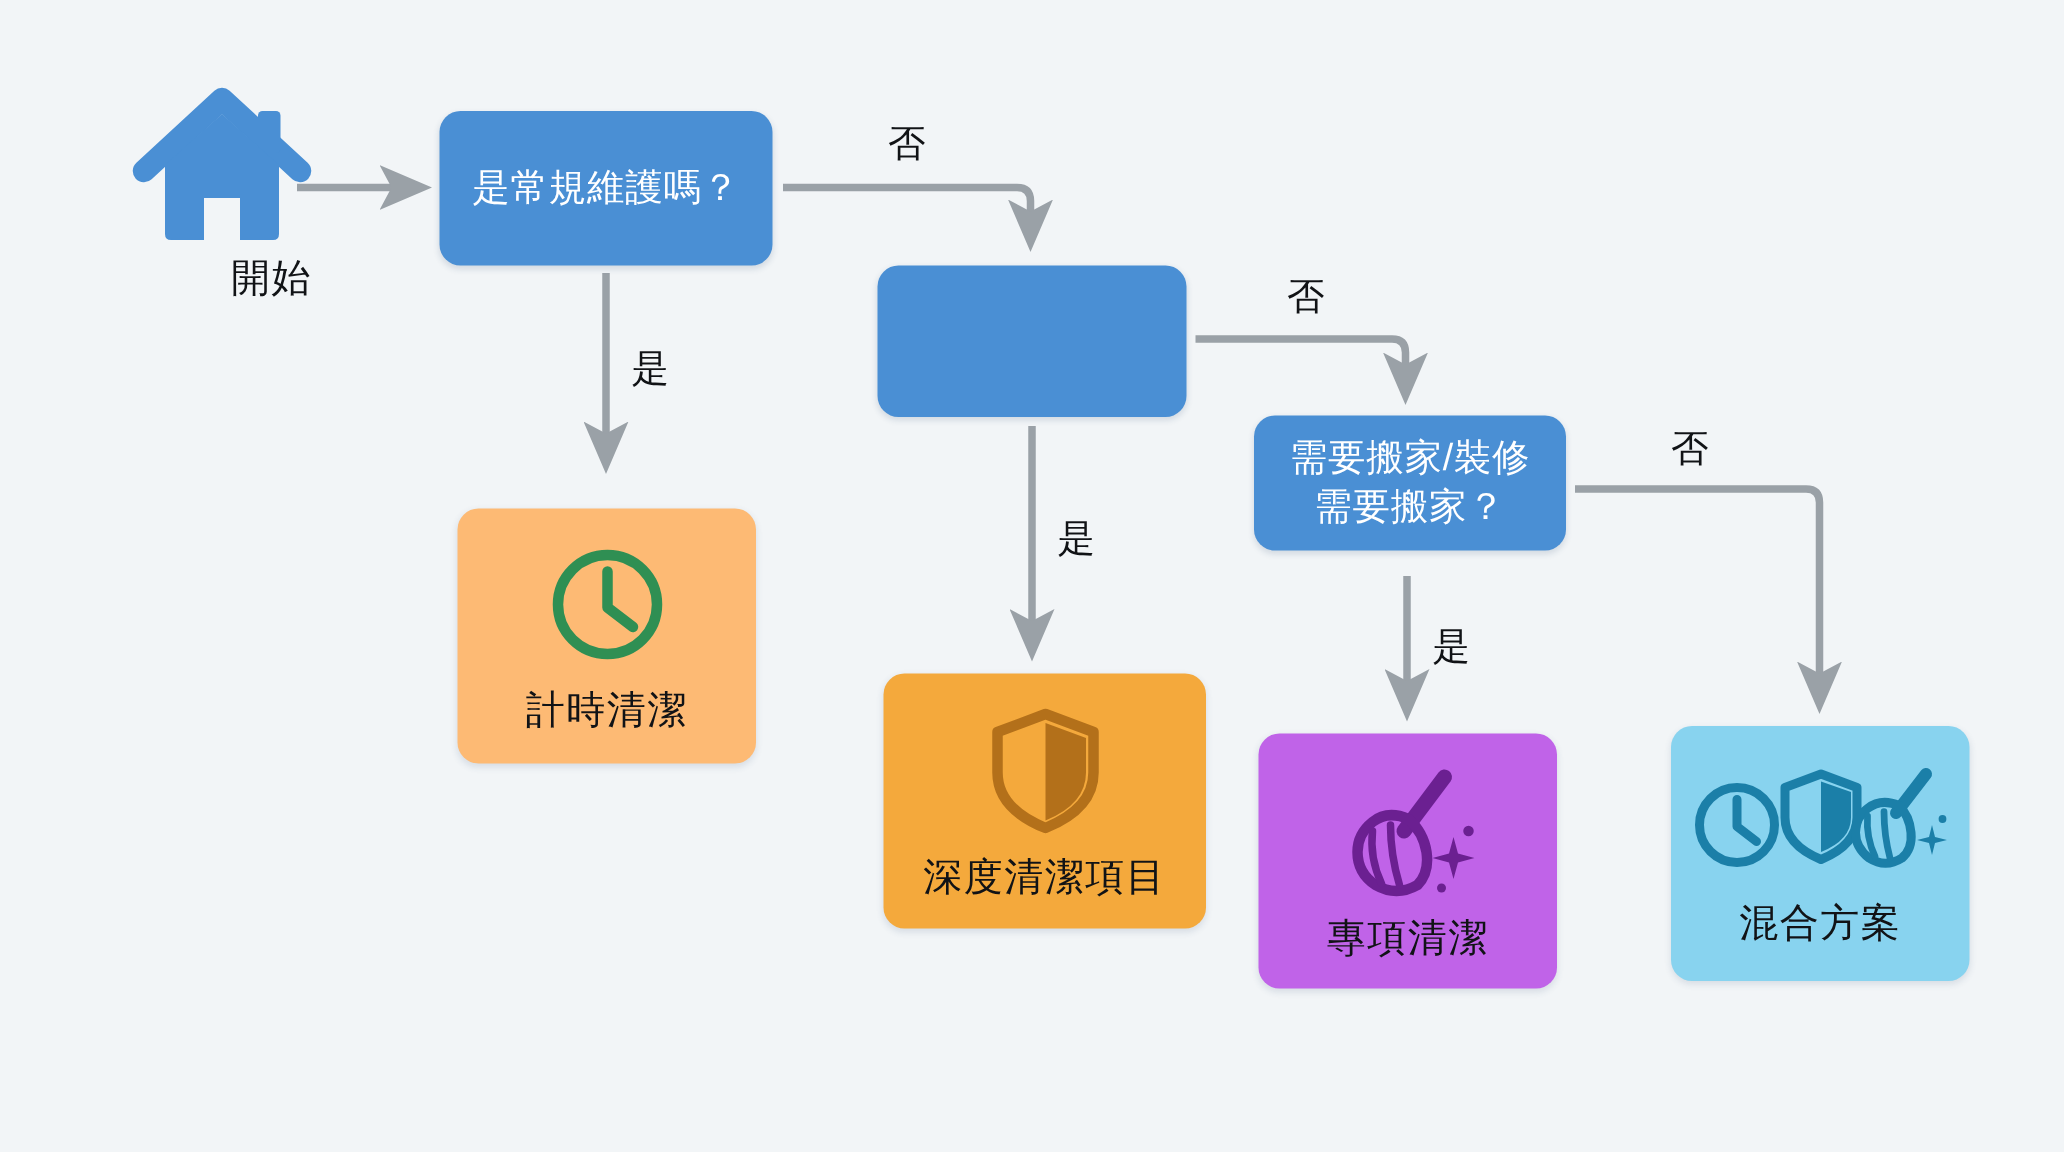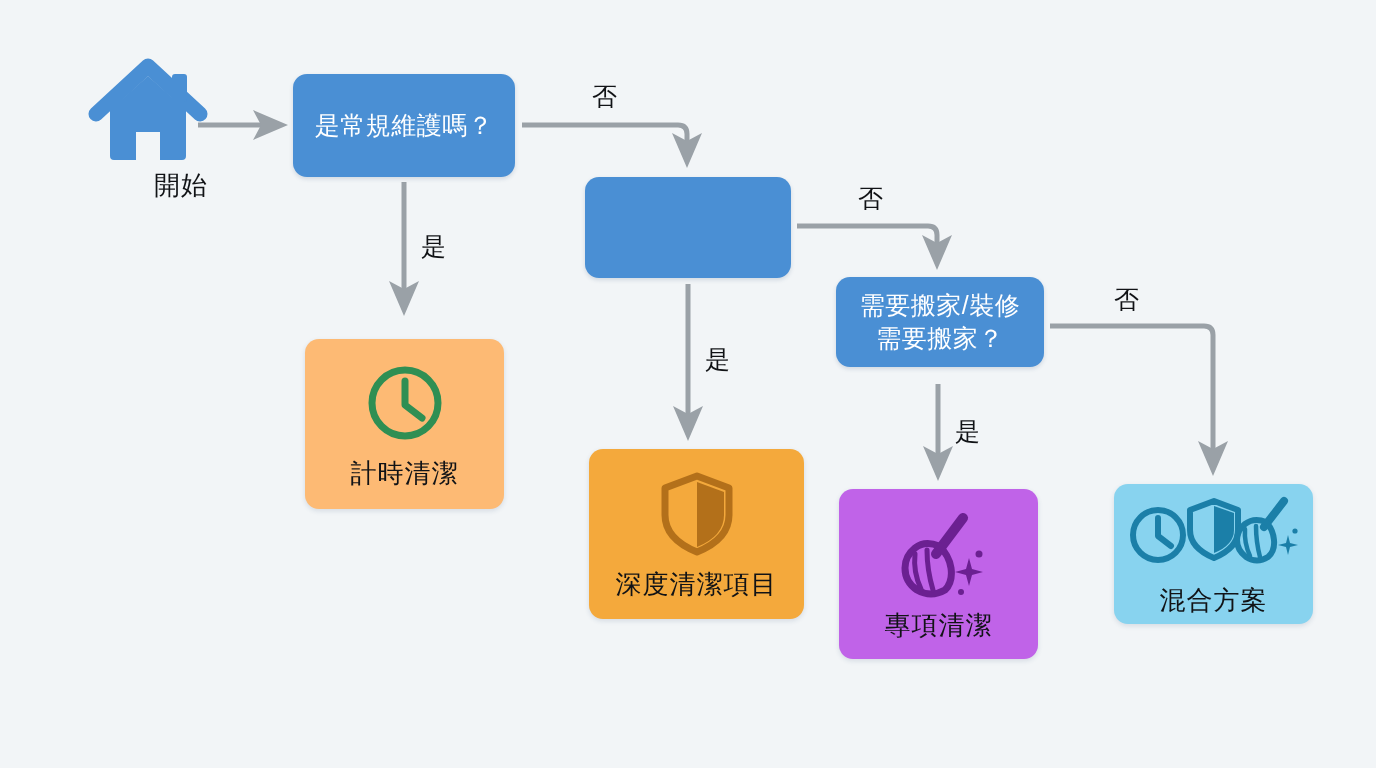--- a/index.html
+++ b/index.html
@@ -92,21 +92,21 @@
   }
   #outcome-deep .oc-label { margin-top: 14px; }
 
   #outcome-special {
     left: 839px; top: 489px; width: 199px; height: 170px;
     background: #c063e8;
   }
   #outcome-special .oc-label { margin-top: 10px; }
 
   #outcome-mixed {
-    left: 1114px; top: 484px; width: 199px; height: 140px;
+    left: 1114px; top: 484px; width: 199px; height: 170px;
     background: #88d3ef;
   }
   #outcome-mixed .oc-label { margin-top: 16px; }
 
   
   .edge-label {
     font-size: 25px;
     color: #111316;
     line-height: 1;
     letter-spacing: 1px;

